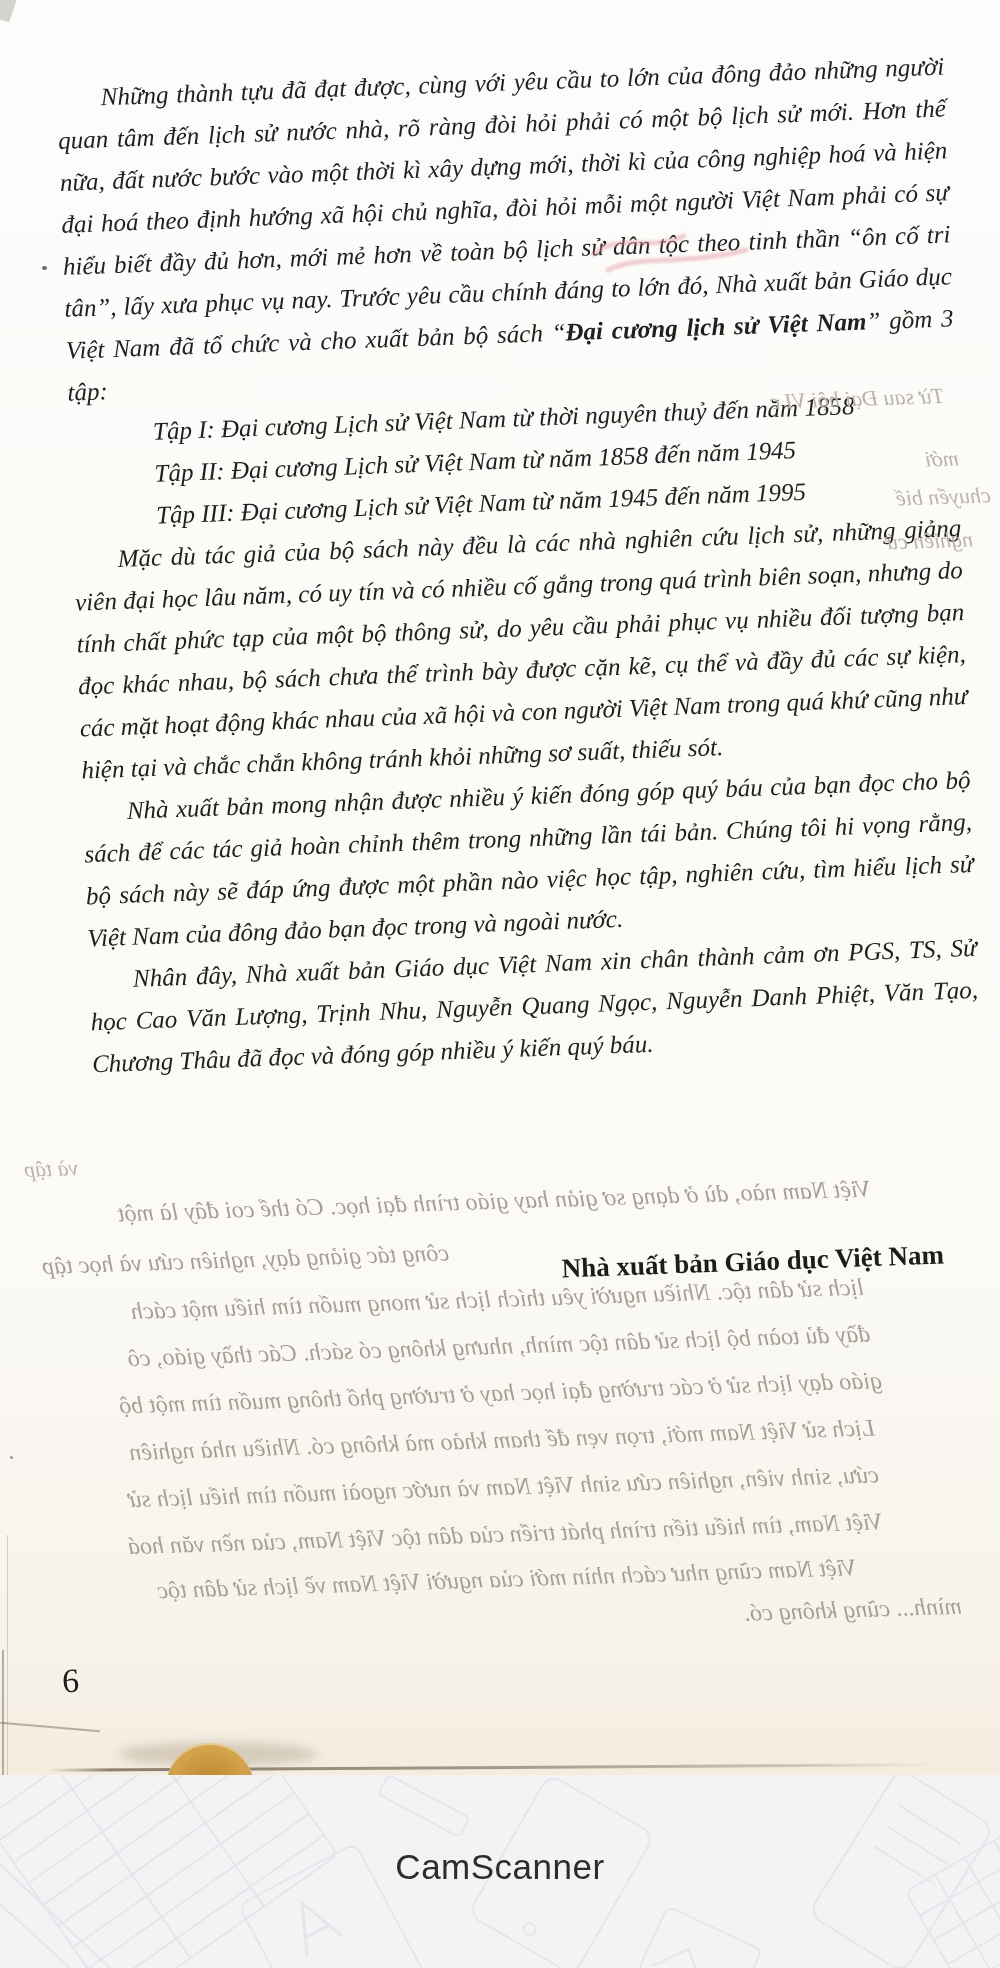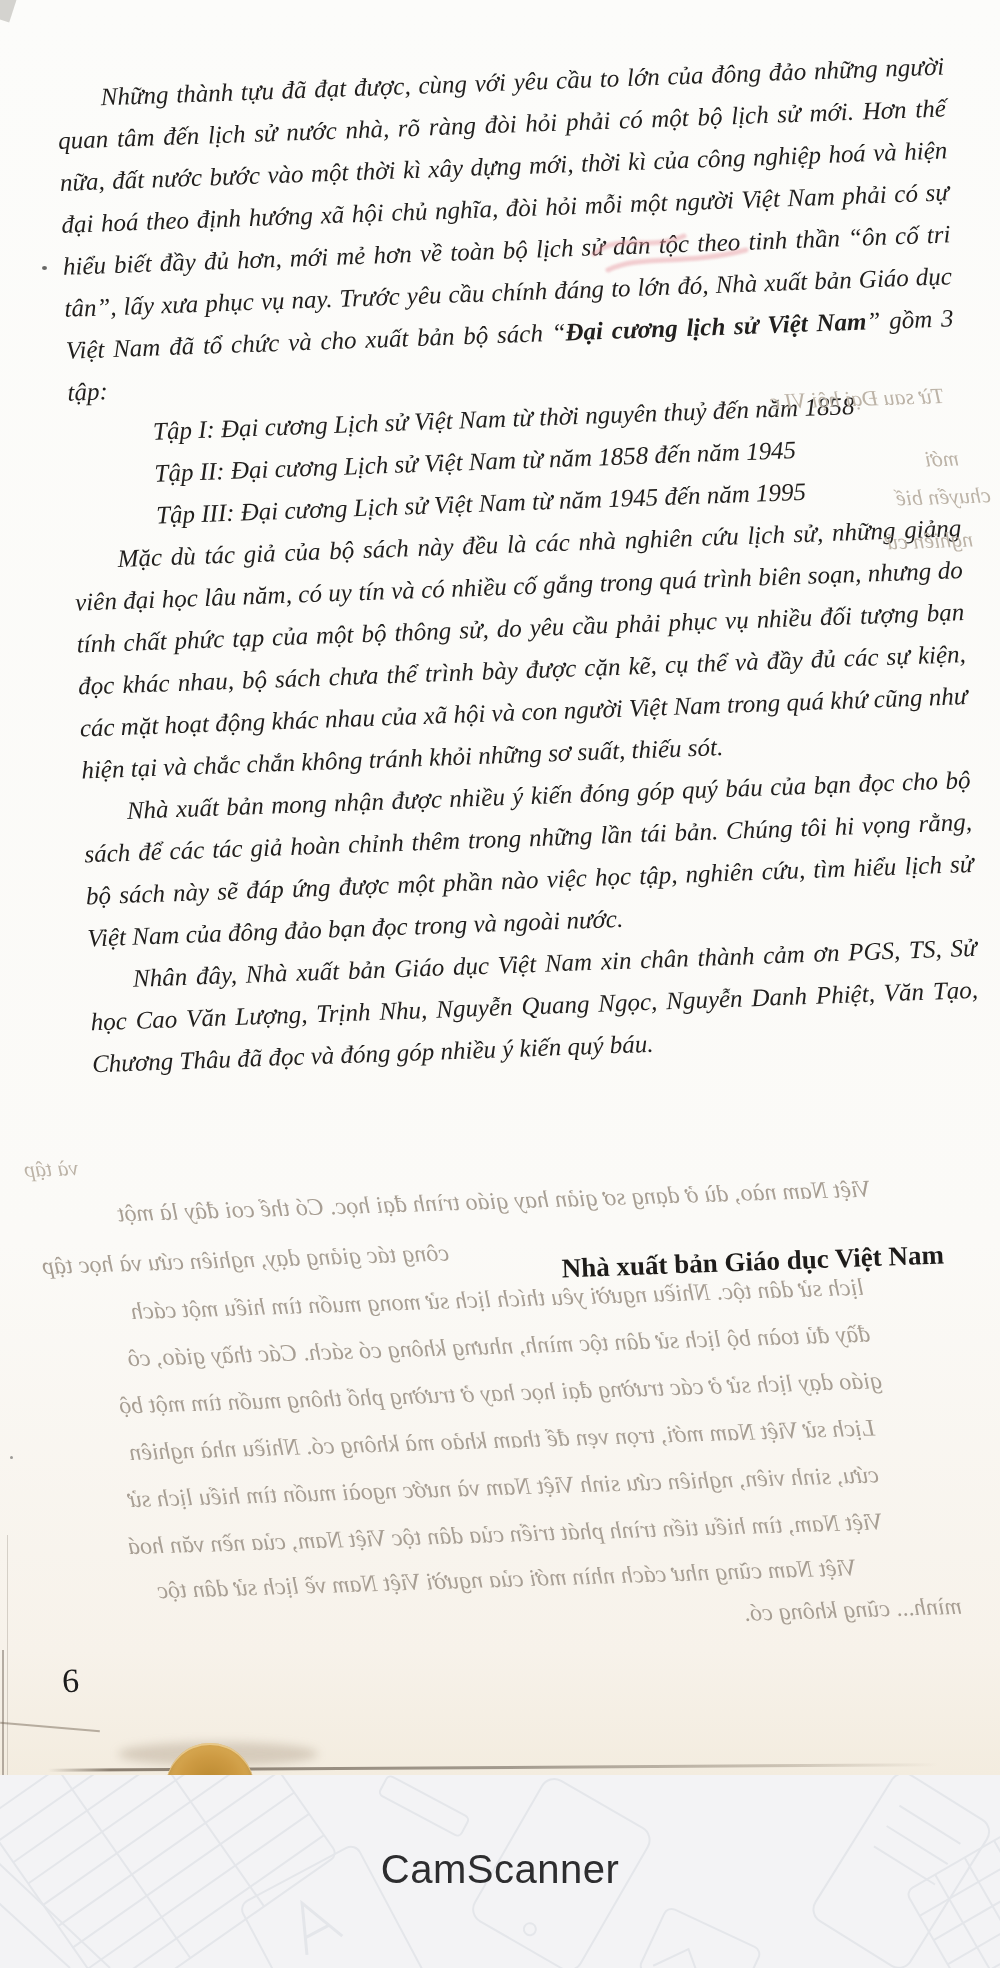--- a/index.html
+++ b/index.html
@@ -47,21 +47,21 @@
     background:rgba(140,120,95,.28);filter:blur(5px);}
   .coin{position:absolute;left:166px;top:1743px;width:88px;height:44px;
     border-radius:44px 44px 0 0;
     background:radial-gradient(ellipse at 50% 90%,#b9882f 0%,#cd9a42 45%,#d9ab55 75%,#c08c3c 100%);
     box-shadow:inset 0 2px 0 rgba(255,240,200,.5), inset 0 -4px 6px rgba(90,60,20,.45);}
   
   .footer{position:absolute;left:0;top:1775px;width:1000px;height:193px;
           background:#f3f3f5;overflow:hidden;}
   .doodles{position:absolute;left:0;top:0;}
   .brand{position:absolute;left:0;top:72px;width:100%;text-align:center;
-         font-family:"Liberation Sans", sans-serif;font-size:40px;font-weight:400;
+         font-family:"Liberation Sans", sans-serif;font-size:35px;font-weight:400;
          color:#2d2d2f;letter-spacing:.5px;}
 </style>
 </head>
 <body>
 
 <div class="screen">
 
   <div class="scan">
 
     <div class="text-block rot">

